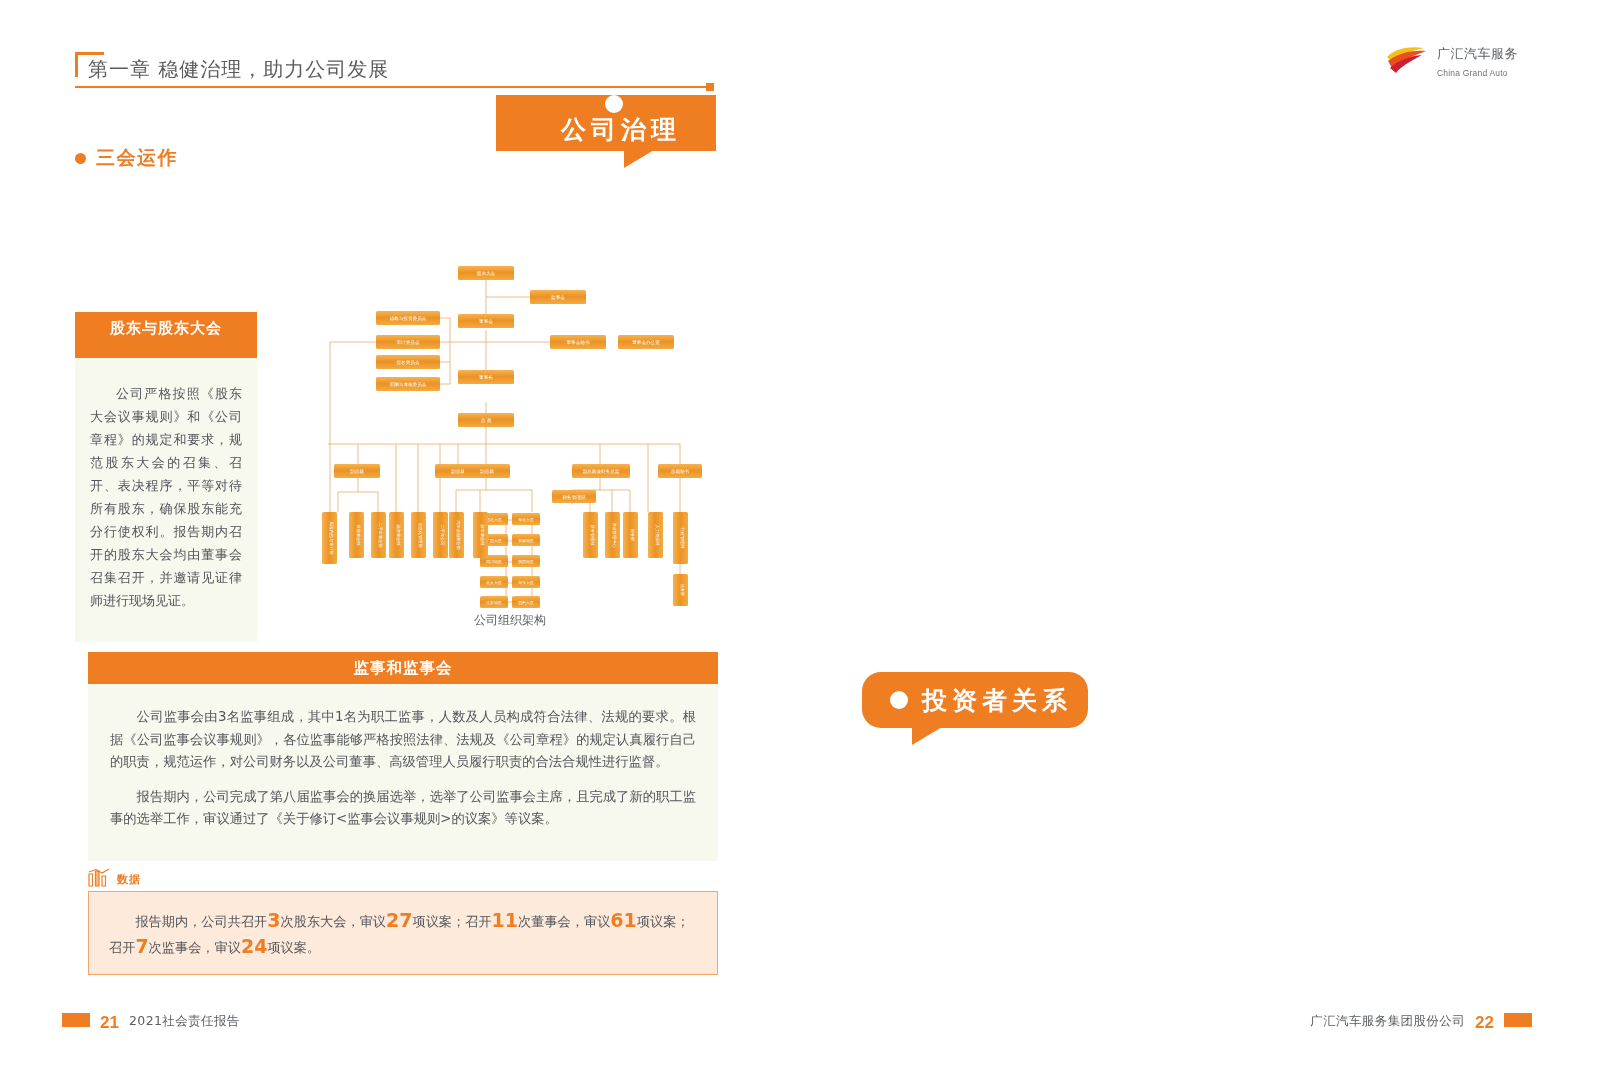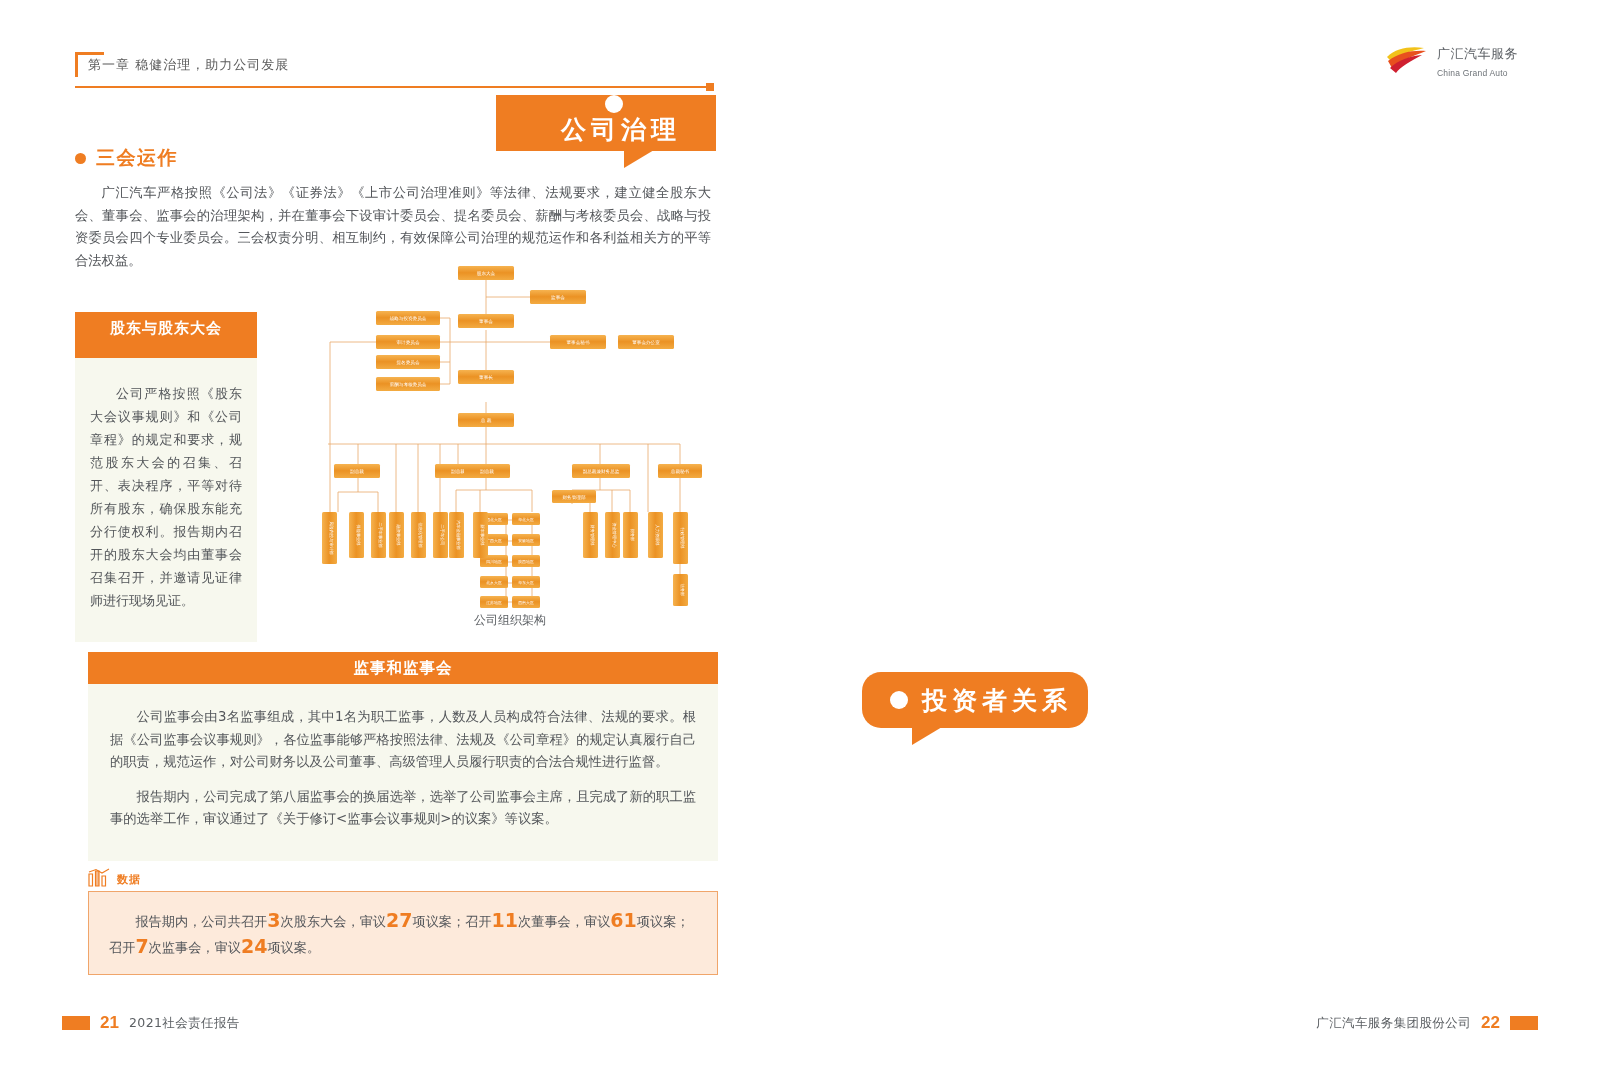--- a/index.html
+++ b/index.html
@@ -24,21 +24,21 @@
     position:absolute;left:0;top:0;width:26px;height:22px;
     border-left:3px solid #ef7d22;border-top:3px solid #ef7d22;
   }
   .chapter .rule{
     position:absolute;left:0;bottom:0;width:633px;height:2px;background:#ef7d22;
   }
   .chapter .rule-end{
     position:absolute;right:-4px;bottom:-3px;width:8px;height:8px;background:#ef7d22;
   }
   .chapter .ch-text{
-    position:absolute;left:13px;top:4px;font-size:13px;letter-spacing:1px;color:#5b5b5b;
+    position:absolute;left:13px;top:4px;font-size:20px;letter-spacing:1px;color:#5b5b5b;
     font-family:"DejaVu Sans",sans-serif;
   }
 
   
   .banner{
     position:relative;background:#ef7d22;color:#fff;display:flex;align-items:center;
   }
   .banner .dot{
     width:18px;height:18px;border-radius:50%;background:#fff;margin-right:14px;flex:0 0 auto;
   }
@@ -100,23 +100,23 @@
   .data-box .num{color:#ef7d22;font-size:19px;font-weight:bold;vertical-align:-1px;}
   .data-left{left:88px;top:868px;width:630px;}
 
   
   .logo{position:absolute;right:82px;top:44px;display:flex;gap:9px;}
   .logo .mark{width:44px;height:30px;flex:0 0 auto;}
   .logo .ltext .cn{font-size:13px;color:#5d6166;letter-spacing:.5px;font-family:"DejaVu Sans",sans-serif;line-height:15px;}
   .logo .ltext .en{font-size:8.5px;color:#6f7479;letter-spacing:.2px;font-family:"Liberation Sans",sans-serif;line-height:11px;}
 
   
-  .footer{position:absolute;bottom:52px;display:flex;align-items:center;gap:10px;}
+  .footer{position:absolute;bottom:52px;display:flex;align-items:flex-start;gap:10px;}
   .footer-left{left:62px;}
-  .footer-right{right:62px;}
+  .footer-right{right:68px;}
   .footer .tab{width:28px;height:14px;background:#ef7d22;}
   .footer .pno{color:#ef7d22;font-size:17px;font-weight:bold;font-family:"Liberation Sans",sans-serif;}
   .footer .ftext{color:#5b5f63;font-size:12.5px;letter-spacing:.4px;font-family:"DejaVu Sans",sans-serif;}
 
   
   .orgchart{position:absolute;left:300px;top:252px;width:420px;height:385px;}
   .orgchart svg{display:block;}
   .org-caption{
     position:absolute;left:300px;top:612px;width:420px;text-align:center;
     font-size:12px;color:#5b5f63;font-family:"DejaVu Sans",sans-serif;
@@ -140,23 +140,20 @@
       <span class="dot"></span>
       <span class="btxt">公司治理</span>
       <span class="notch"></span>
     </div>
 
     <div class="sec-head sec-sanhui">
       <span class="bullet"></span>
       <span class="label">三会运作</span>
     </div>
 
-    <div class="para-sanhui">
-      <p class="body">广汇汽车严格按照《公司法》《证券法》《上市公司治理准则》等法律、法规要求，建立健全股东大会、董事会、监事会的治理架构，并在董事会下设审计委员会、提名委员会、薪酬与考核委员会、战略与投资委员会四个专业委员会。三会权责分明、相互制约，有效保障公司治理的规范运作和各利益相关方的平等合法权益。</p>
-    </div>
 
     <div class="orgchart">
       <svg width="420" height="385" viewBox="0 0 420 385" xmlns="http://www.w3.org/2000/svg">
         <defs>
           <linearGradient id="nodeGrad" x1="0" y1="0" x2="0" y2="1">
             <stop offset="0%" stop-color="#f6b350"></stop>
             <stop offset="48%" stop-color="#eb9224"></stop>
             <stop offset="100%" stop-color="#f3ab42"></stop>
           </linearGradient>
           <linearGradient id="nodeGradV" x1="0" y1="0" x2="1" y2="0">

